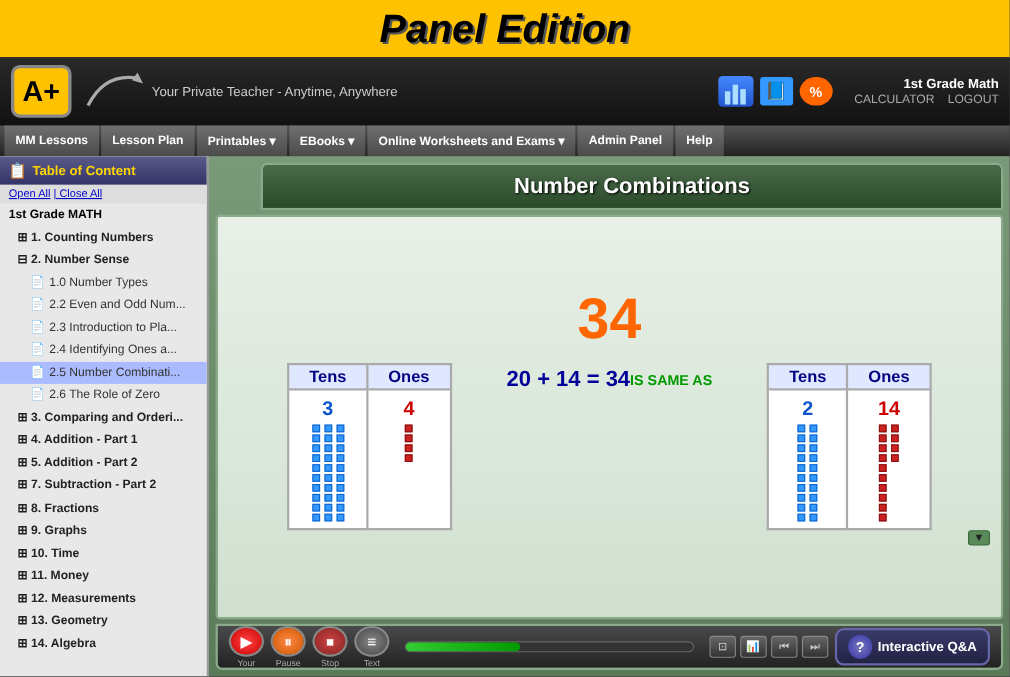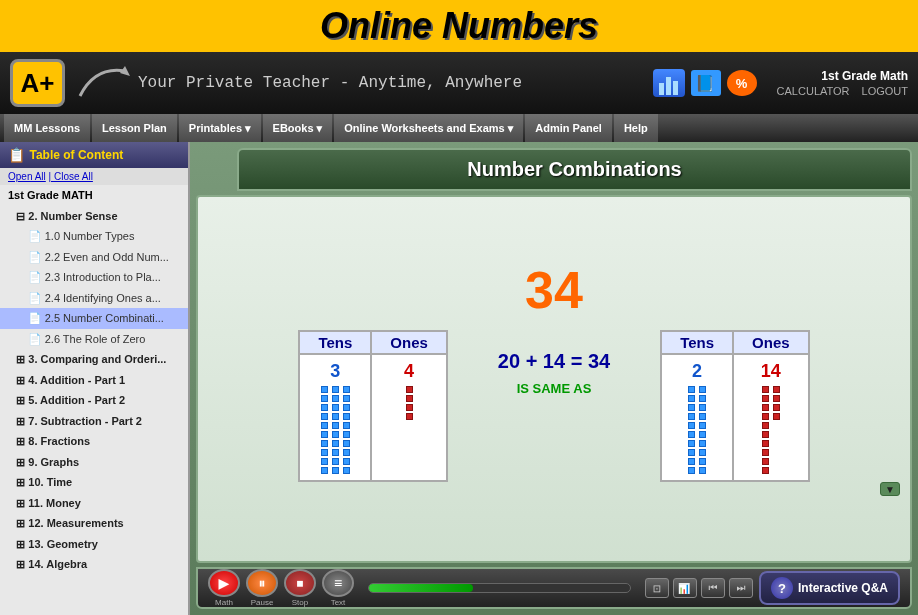--- a/index.html
+++ b/index.html
@@ -42,23 +42,22 @@
       justify-content: center;
       font-size: 26px;
       font-weight: 900;
       color: #000;
       border: 3px solid #888;
       margin-right: 10px;
       flex-shrink: 0;
     }
     .tagline {
       color: #ccc;
-      font-size: 16px;
+      font-size: 12px;
       flex: 1;
-      font-family: Liberation Mono, monospace;
     }
     .header-icons {
       display: flex;
       align-items: center;
       gap: 6px;
       margin-right: 20px;
     }
     .icon-chart {
       width: 32px;
       height: 28px;
@@ -295,24 +294,24 @@
       border: 1px solid #1166cc;
     }
     .block-unit.red {
       background: #cc2222;
       border: 1px solid #881111;
     }
 
     
     .equation-area {
       display: flex;
-      flex-direction: column;
-      align-items: center;
-      justify-content: center;
-      margin: 16px 20px;
+      flex-direction: row;
+      align-items: center;
+      justify-content: center;
+      margin: 0 20px;
     }
     .equation {
       font-size: 20px;
       font-weight: bold;
       color: #000099;
       margin: 4px 0;
     }
     .is-same-as {
       font-size: 13px;
       font-weight: bold;
@@ -430,21 +429,21 @@
       color: #222;
       font-size: 10px;
       align-self: flex-end;
       margin-bottom: 2px;
     }
   </style>
 </head>
 <body>
 
 <div class="top-banner">
-  <span class="top-banner-title">Online Numbers</span>
+  <span class="top-banner-title">Panel Edition</span>
 </div>
 
 <div class="header-bar">
   <div class="logo-box">A+</div>
 
   <svg width="55" height="45" viewBox="0 0 55 45" style="margin-right:8px;">
     <path d="M5,35 Q20,5 50,10" stroke="#aaa" stroke-width="3" fill="none"></path>
     <polygon points="50,5 55,15 45,12" fill="#aaa"></polygon>
   </svg>
   <span class="tagline">Your Private Teacher - Anytime, Anywhere</span>
@@ -489,20 +488,23 @@
       <span>Table of Content</span>
     </div>
     <div class="sidebar-open-close">
       <span>Open All</span>
       <span> | </span>
       <span>Close All</span>
     </div>
 
     <div class="tree-item tree-root">
       <span>1st Grade MATH</span>
+    </div>
+    <div class="tree-item tree-l1">
+      <span>⊞ </span><span>1. Counting Numbers</span>
     </div>
     <div class="tree-item tree-l1">
       <span>⊟ </span><span>2. Number Sense</span>
     </div>
     <div class="tree-item tree-l2">
       <span class="doc-icon">📄</span><span>1.0 Number Types</span>
     </div>
     <div class="tree-item tree-l2">
       <span class="doc-icon">📄</span><span>2.2 Even and Odd Num...</span>
     </div>
@@ -845,21 +847,21 @@
         </div>
 
       </div>
 
       <div class="down-arrow-btn">▼</div>
     </div>
 
     <div class="bottom-controls">
       <div class="ctrl-group">
         <div class="ctrl-btn play">▶</div>
-        <div class="ctrl-label">Math</div>
+        <div class="ctrl-label">Your</div>
       </div>
       <div class="ctrl-group">
         <div class="ctrl-btn pause">⏸</div>
         <div class="ctrl-label">Pause</div>
       </div>
       <div class="ctrl-group">
         <div class="ctrl-btn stop">⏹</div>
         <div class="ctrl-label">Stop</div>
       </div>
       <div class="ctrl-group">

